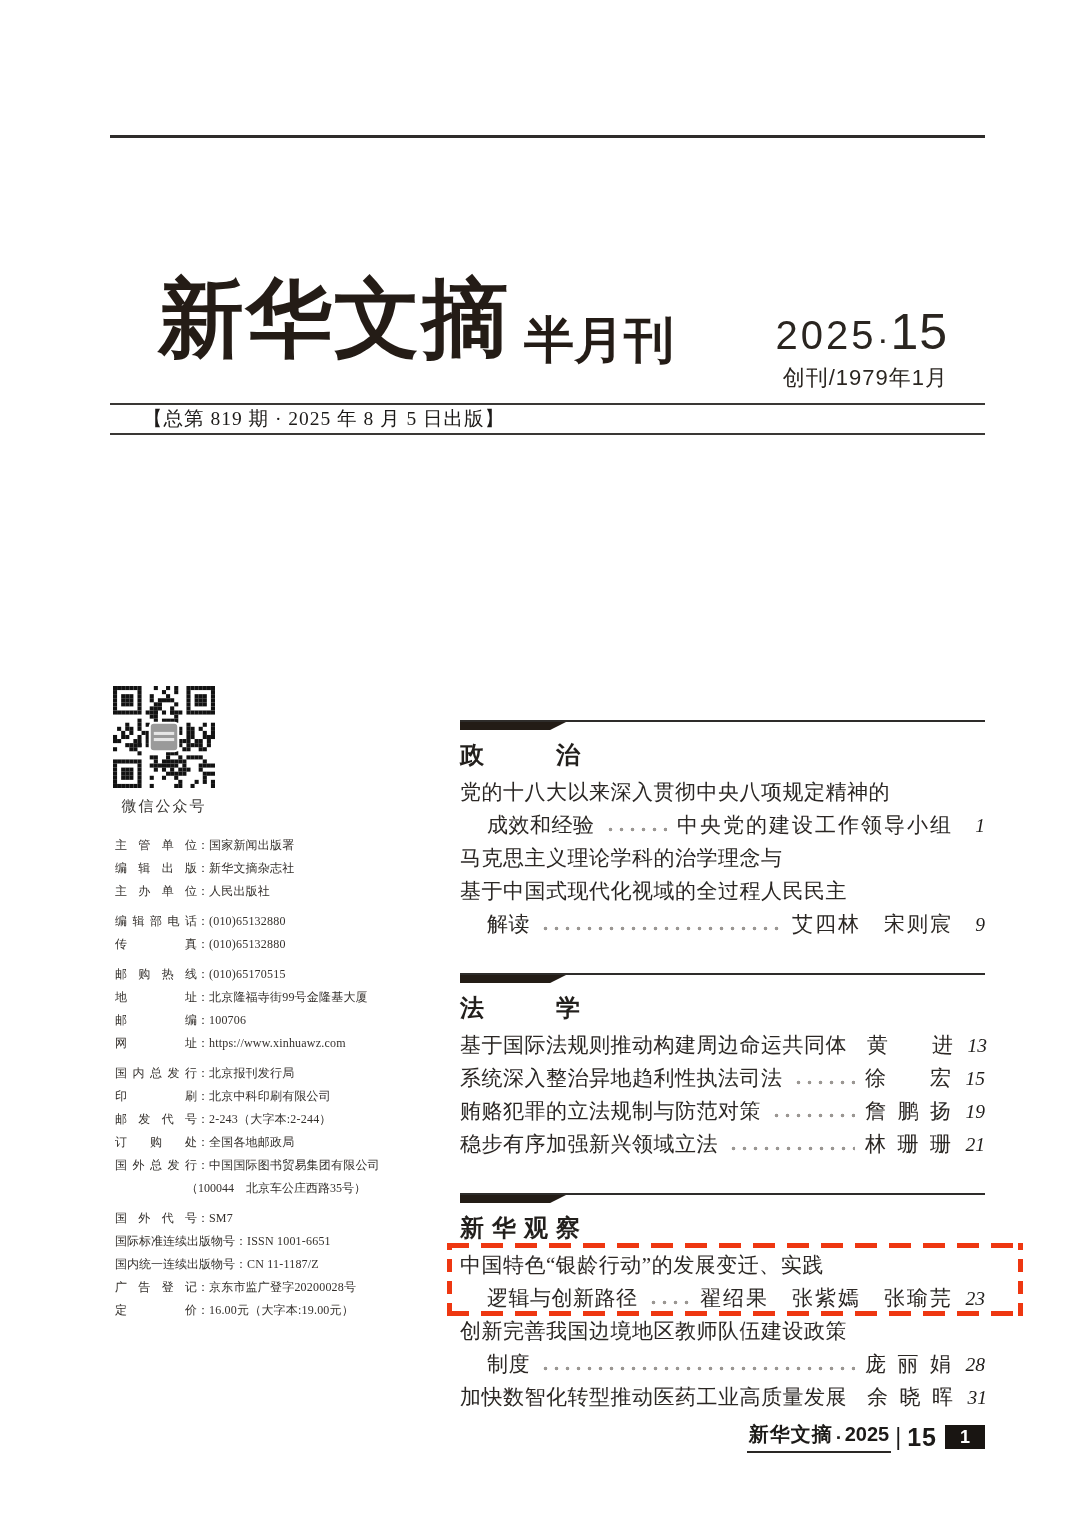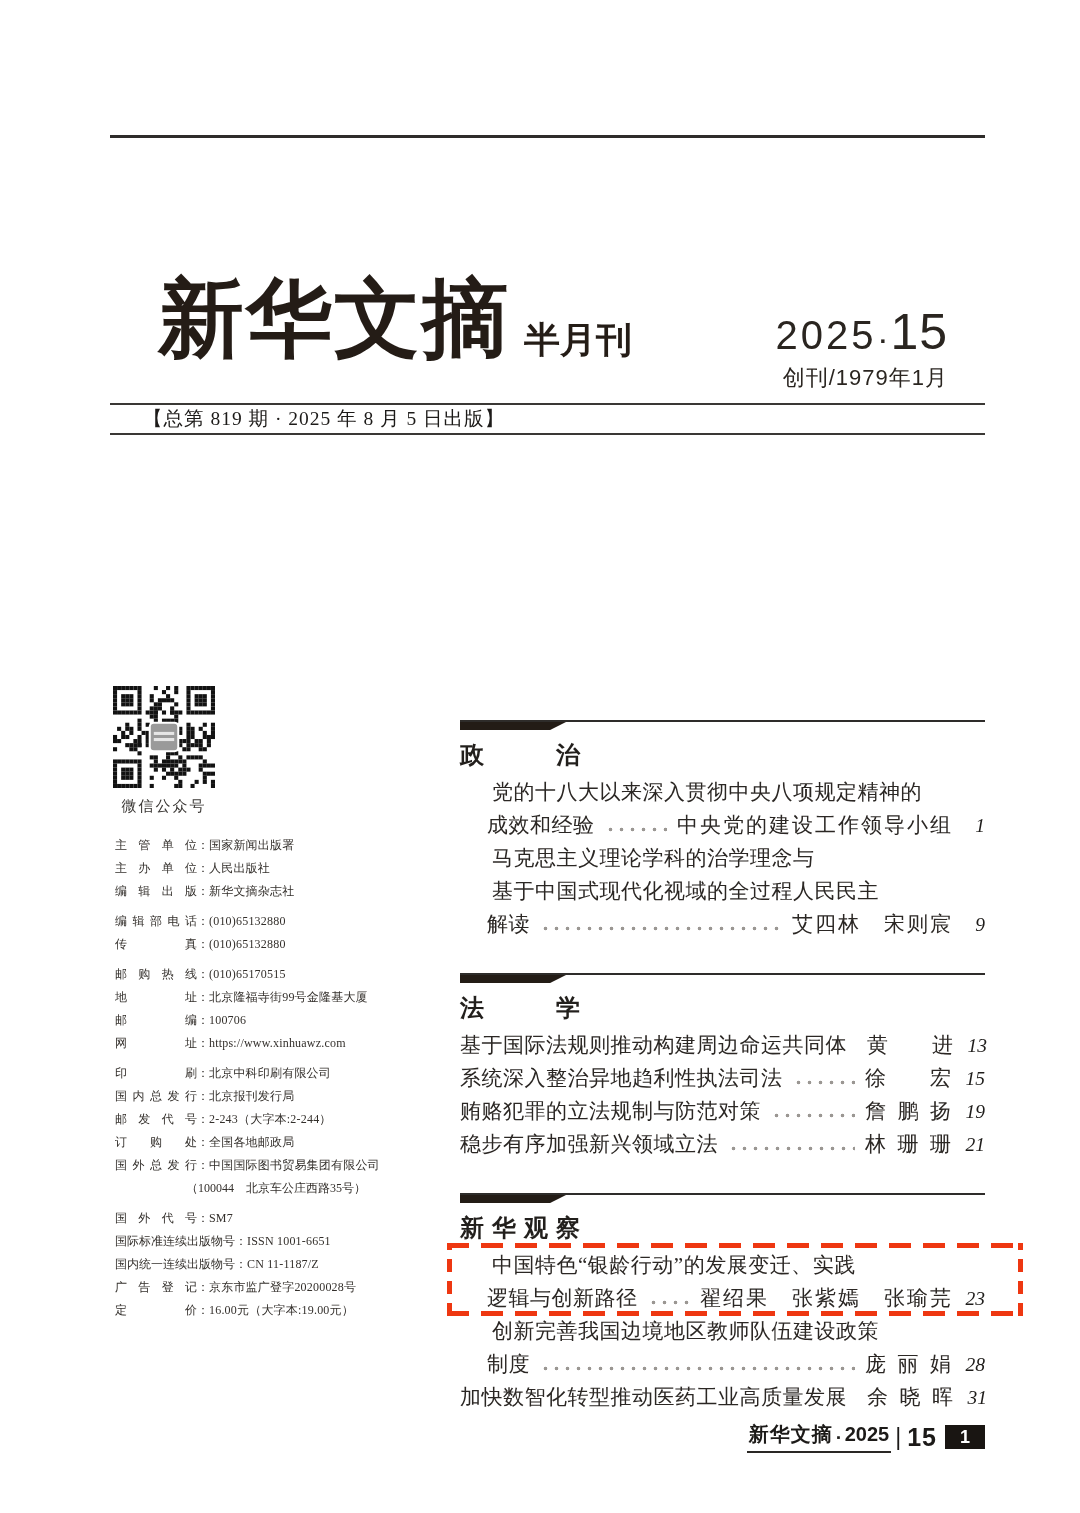--- a/index.html
+++ b/index.html
@@ -8,21 +8,21 @@
   #page { position:relative; width:1080px; height:1513px; background:#fff; overflow:hidden; }
 
   
   .rule-top { position:absolute; left:110px; top:135px; width:875px; height:3px; background:#2e2c2a; }
   .rule-mid1 { position:absolute; left:110px; top:403px; width:875px; height:2px; background:#3a3835; }
   .rule-mid2 { position:absolute; left:110px; top:433px; width:875px; height:2px; background:#3a3835; }
 
   
   .masthead { position:absolute; left:158px; top:268px; display:flex; align-items:flex-end; }
   .mast-title { font-family:"Liberation Sans","DejaVu Sans",sans-serif; font-weight:900; font-size:86px; line-height:100px; letter-spacing:2px; color:#241c16; }
-  .mast-edition { font-family:"Liberation Sans","DejaVu Sans",sans-serif; font-weight:800; font-size:36px; line-height:44px; margin-left:14px; padding-bottom:6px; color:#241c16; }
+  .mast-edition { font-family:"Liberation Sans","DejaVu Sans",sans-serif; font-weight:800; font-size:50px; line-height:44px; margin-left:14px; padding-bottom:6px; color:#241c16; }
   .mast-right { position:absolute; right:132px; top:303px; text-align:right; font-family:"Liberation Sans","DejaVu Sans",sans-serif; color:#2a2520; }
   .mast-issue-line { display:flex; justify-content:flex-end; align-items:baseline; }
   .mast-year { font-weight:300; font-size:40px; letter-spacing:3px; }
   .mast-dot { font-weight:900; font-size:24px; margin:0 3px; }
   .mast-issue { font-weight:400; font-size:50px; letter-spacing:1px; }
   .mast-founded { font-weight:400; font-size:22px; letter-spacing:1px; margin-top:2px; }
 
   .issue-banner { position:absolute; left:143px; top:405px; font-size:19.5px; letter-spacing:1px; color:#1d1b19; }
 
   
@@ -40,21 +40,21 @@
 
   
   .toc { position:absolute; left:460px; top:720px; width:525px; }
   .toc-section { margin-bottom:32px; }
   .divider { position:relative; height:10px; border-top:2px solid #2e2c2a; margin-bottom:8px; }
   .divider .wedge { position:absolute; left:0; top:0; width:106px; height:8px; background:#231c16;
       clip-path:polygon(0 0, 100% 0, 85% 100%, 0 100%); }
   .section-title { display:inline-block; width:120px; font-size:24px; font-weight:700; color:#221f1c;
       text-align:justify; text-align-last:justify; -moz-text-align-last:justify; margin:2px 0 6px 0; line-height:30px; }
   .entry { position:relative; }
-  .entry-title { font-size:21px; line-height:33px; height:33px; letter-spacing:0.5px; white-space:nowrap;margin-left:32px; }
+  .entry-title { font-size:21px; line-height:33px; height:33px; letter-spacing:0.5px; white-space:nowrap; }
   .trow { display:flex; align-items:baseline; height:33px; font-size:21px; line-height:33px; }
   .tindent { flex:0 0 27px; }
   .tcont { letter-spacing:0.5px; white-space:nowrap; }
   .leader { flex:1 1 auto; align-self:stretch; margin:0 10px 0 10px;
       background-image:radial-gradient(circle,#9b9793 1.6px,transparent 2.1px);
       background-size:11px 5px; background-repeat:repeat-x; background-position:0 calc(100% - 10px); }
   .authors { min-width:88px; text-align:justify; text-align-last:justify; -moz-text-align-last:justify;
       letter-spacing:2px; white-space:nowrap; font-size:21px; }
   .pagenum { flex:0 0 32px; text-align:right; font-style:italic; font-size:19.5px; color:#1f1d1b; }
 
@@ -370,36 +370,36 @@
         <rect x="96" y="96" width="4" height="4" fill="#121212"></rect>
         <rect x="36" y="36" width="28" height="28" rx="4" fill="#9a9a9a" stroke="#ffffff" stroke-width="2"></rect>
         <rect x="40" y="45" width="20" height="3" fill="#e6e6e6"></rect>
         <rect x="40" y="51" width="20" height="3" fill="#e6e6e6"></rect>
       </svg></div>
   <div class="qr-caption">微信公众号</div>
 
   <div class="info-col" id="info-groups">
       <div class="info-group">
         <div class="info-row"><span class="info-label">主管单位</span><span class="info-colon">：</span><span class="info-value">国家新闻出版署</span></div>
+        <div class="info-row"><span class="info-label">编辑出版</span><span class="info-colon">：</span><span class="info-value">新华文摘杂志社</span></div>
         <div class="info-row"><span class="info-label">主办单位</span><span class="info-colon">：</span><span class="info-value">人民出版社</span></div>
-        <div class="info-row"><span class="info-label">编辑出版</span><span class="info-colon">：</span><span class="info-value">新华文摘杂志社</span></div>
       </div>
       <div class="info-group">
         <div class="info-row"><span class="info-label">编辑部电话</span><span class="info-colon">：</span><span class="info-value">(010)65132880</span></div>
         <div class="info-row"><span class="info-label">传真</span><span class="info-colon">：</span><span class="info-value">(010)65132880</span></div>
       </div>
       <div class="info-group">
         <div class="info-row"><span class="info-label">邮购热线</span><span class="info-colon">：</span><span class="info-value">(010)65170515</span></div>
         <div class="info-row"><span class="info-label">地址</span><span class="info-colon">：</span><span class="info-value">北京隆福寺街99号金隆基大厦</span></div>
         <div class="info-row"><span class="info-label">邮编</span><span class="info-colon">：</span><span class="info-value">100706</span></div>
         <div class="info-row"><span class="info-label">网址</span><span class="info-colon">：</span><span class="info-value">https://www.xinhuawz.com</span></div>
       </div>
       <div class="info-group">
+        <div class="info-row"><span class="info-label">国内总发行</span><span class="info-colon">：</span><span class="info-value">北京报刊发行局</span></div>
         <div class="info-row"><span class="info-label">印刷</span><span class="info-colon">：</span><span class="info-value">北京中科印刷有限公司</span></div>
-        <div class="info-row"><span class="info-label">国内总发行</span><span class="info-colon">：</span><span class="info-value">北京报刊发行局</span></div>
         <div class="info-row"><span class="info-label">邮发代号</span><span class="info-colon">：</span><span class="info-value">2-243（大字本:2-244）</span></div>
         <div class="info-row"><span class="info-label">订购处</span><span class="info-colon">：</span><span class="info-value">全国各地邮政局</span></div>
         <div class="info-row"><span class="info-label">国外总发行</span><span class="info-colon">：</span><span class="info-value">中国国际图书贸易集团有限公司</span></div>
         <div class="info-row"><span class="info-cont">（100044　北京车公庄西路35号）</span></div>
       </div>
       <div class="info-group">
         <div class="info-row"><span class="info-label">国外代号</span><span class="info-colon">：</span><span class="info-value">SM7</span></div>
         <div class="info-row"><span class="info-label">国际标准连续出版物号</span><span class="info-colon">：</span><span class="info-value">ISSN 1001-6651</span></div>
         <div class="info-row"><span class="info-label">国内统一连续出版物号</span><span class="info-colon">：</span><span class="info-value">CN 11-1187/Z</span></div>
         <div class="info-row"><span class="info-label">广告登记</span><span class="info-colon">：</span><span class="info-value">京东市监广登字20200028号</span></div>

